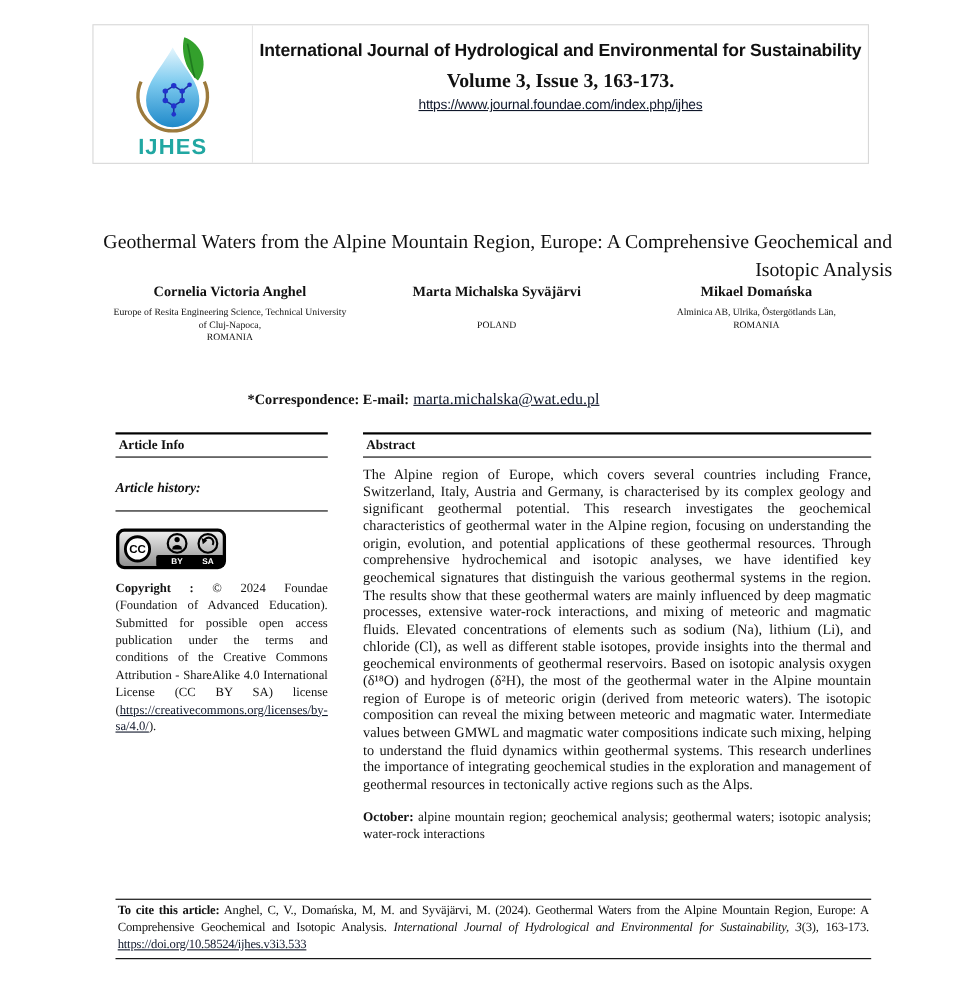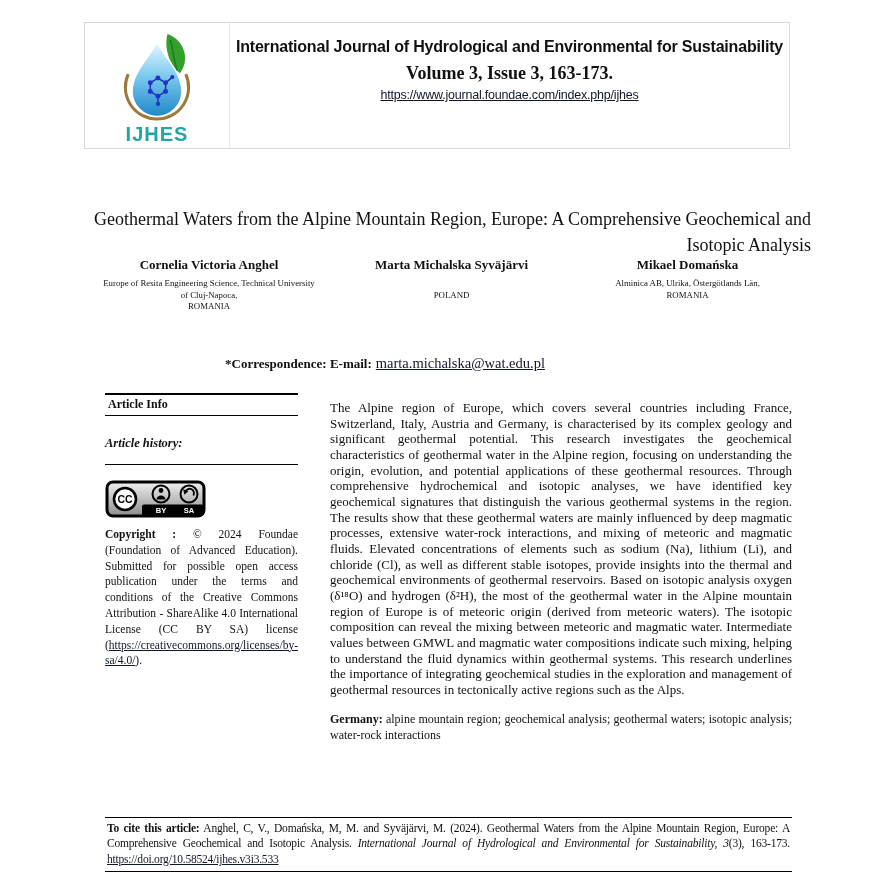--- a/index.html
+++ b/index.html
@@ -170,20 +170,21 @@
 
           <rect x="37" y="24.5" width="62" height="11" rx="2" fill="#000"></rect>
           <text x="56" y="33" text-anchor="middle" font-family="Liberation Sans, sans-serif" font-size="7.5" font-weight="bold" fill="#fff">BY</text>
           <text x="84" y="33" text-anchor="middle" font-family="Liberation Sans, sans-serif" font-size="7.5" font-weight="bold" fill="#fff">SA</text>
         </svg>
       </div>
       <p class="copyright"><span class="bold">Copyright :</span><span> © 2024 Foundae (Foundation of Advanced Education). Submitted for possible open access publication under the terms and conditions of the Creative Commons Attribution - ShareAlike 4.0 International License (CC BY SA) license (</span><a class="link">https://creativecommons.org/licenses/by-sa/4.0/</a><span>).</span></p>
     </div>
 
     <div class="right-col">
+      <div class="col-heading">Abstract</div>
       <p class="abstract-text">The Alpine region of Europe, which covers several countries including France, Switzerland, Italy, Austria and Germany, is characterised by its complex geology and significant geothermal potential. This research investigates the geochemical characteristics of geothermal water in the Alpine region, focusing on understanding the origin, evolution, and potential applications of these geothermal resources. Through comprehensive hydrochemical and isotopic analyses, we have identified key geochemical signatures that distinguish the various geothermal systems in the region. The results show that these geothermal waters are mainly influenced by deep magmatic processes, extensive water-rock interactions, and mixing of meteoric and magmatic fluids. Elevated concentrations of elements such as sodium (Na), lithium (Li), and chloride (Cl), as well as different stable isotopes, provide insights into the thermal and geochemical environments of geothermal reservoirs. Based on isotopic analysis oxygen (δ¹⁸O) and hydrogen (δ²H), the most of the geothermal water in the Alpine mountain region of Europe is of meteoric origin (derived from meteoric waters). The isotopic composition can reveal the mixing between meteoric and magmatic water. Intermediate values between GMWL and magmatic water compositions indicate such mixing, helping to understand the fluid dynamics within geothermal systems. This research underlines the importance of integrating geochemical studies in the exploration and management of geothermal resources in tectonically active regions such as the Alps.</p>
-      <p class="keywords"><span class="bold">Germany:</span><span> alpine mountain region; geochemical analysis; geothermal waters; isotopic analysis; water-rock interactions</span></p>
+      <p class="keywords"><span class="bold">October:</span><span> alpine mountain region; geochemical analysis; geothermal waters; isotopic analysis; water-rock interactions</span></p>
     </div>
   </div>
 
   <div class="citation"><span class="bold">To cite this article:</span><span> Anghel, C, V., Domańska, M, M. and Syväjärvi, M. (2024).  Geothermal Waters from the Alpine Mountain Region, Europe: A Comprehensive Geochemical and Isotopic Analysis. </span><span class="italic">International Journal of Hydrological and Environmental for Sustainability, 3</span><span>(3), 163-173. </span><a class="link">https://doi.org/10.58524/ijhes.v3i3.533</a></div>
 
 </div>
 
 </body></html>

